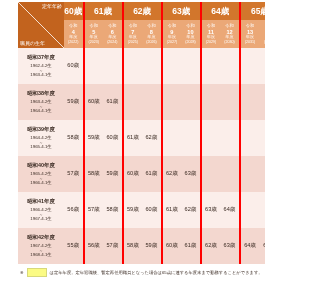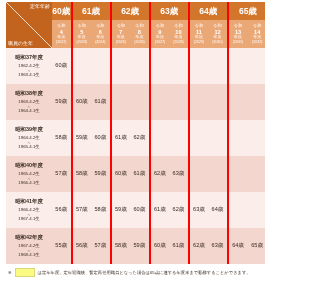--- a/index.html
+++ b/index.html
@@ -2,21 +2,21 @@
 <html><head>
 <meta charset="utf-8">
 <style>
   html,body{margin:0;padding:0;}
   body{
     width:265px;height:300px;
     background:#ffffff;
     font-family:"Liberation Sans","DejaVu Sans",sans-serif;
     overflow:hidden;
   }
-  #wrap{width:265px;height:300px;position:relative;box-sizing:border-box;padding:2px 2px 0 6px;}
+  #wrap{width:265px;height:300px;position:relative;box-sizing:border-box;padding:2px 2px 0 18px;}
   table.grid{border-collapse:collapse;table-layout:fixed;width:261px;}
   table.grid td,table.grid th{padding:0;margin:0;border:0;}
 
   
   .corner{
     background:#C2631E;color:#ffffff;position:relative;
     width:46px;height:46px;vertical-align:top;
   }
   .corner .tr{position:absolute;top:2px;right:2px;font-size:5px;line-height:1;white-space:nowrap;}
   .corner .bl{position:absolute;bottom:2px;left:2px;font-size:5px;line-height:1;white-space:nowrap;}

